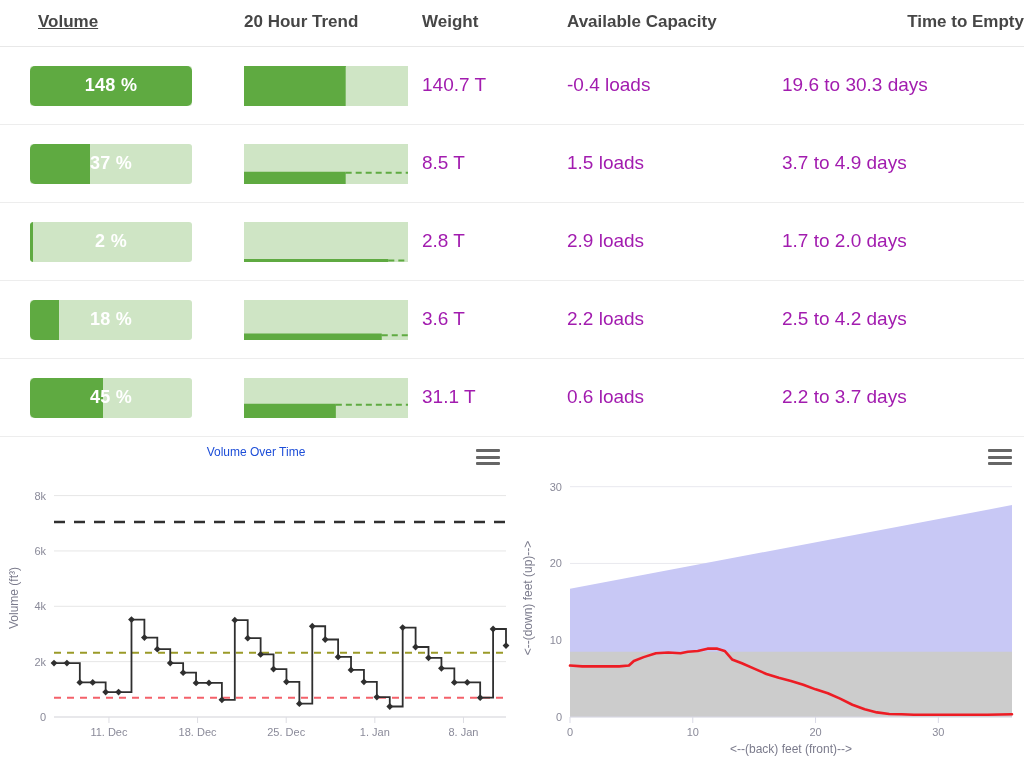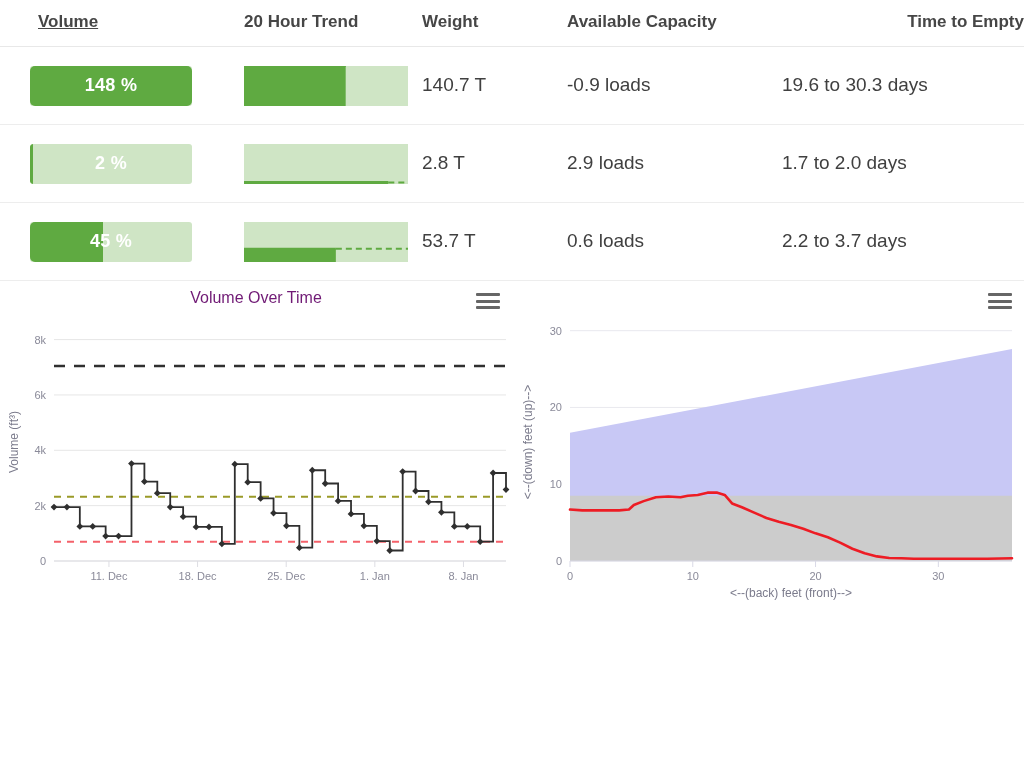--- a/index.html
+++ b/index.html
@@ -62,31 +62,31 @@
     font-size: 18px; font-weight: bold;
     letter-spacing: .3px;
   }
 
   
   .spark-wrap { padding-left: 12px; }
   .spark { display: block; width: 164px; height: 40px; background: #cfe5c5; }
 
   .cellval {
     font-size: 19px;
-    color: #404040;
+    color: #a21caf;
     line-height: 1.42;
   }
 
   
   .charts { display: flex; width: 1024px; height: 332px; }
   .chart-pane { position: relative; width: 512px; height: 332px; }
   .chart-title {
     position: absolute; top: 8px; left: 0; right: 0;
     text-align: center;
-    font-size: 16px; color: #701a75;
+    font-size: 12px; color: #1d4ed8;
   }
   .burger {
     position: absolute; top: 10px; right: 12px;
     width: 24px; height: 20px;
     display: flex; flex-direction: column; justify-content: space-between;
     padding: 2px 0;
     cursor: pointer;
   }
   .burger span { display: block; height: 3px; background: #666666; border-radius: 1px; }
   .chart-svg { position: absolute; top: 0; left: 0; }
@@ -121,24 +121,52 @@
         <svg class="spark" viewBox="0 0 164 40">
           <rect x="0" y="0" width="101.67999999999999" height="40" fill="#5faa41"></rect>
               <line x1="0" y1="0" x2="101.67999999999999" y2="0" stroke="#5faa41" stroke-width="2"></line>
         </svg>
       </div>
     </td>
     <td class="col-weight">
       <div class="cellval">140.7 T</div>
     </td>
     <td class="col-capacity">
-      <div class="cellval">-0.9 loads</div>
+      <div class="cellval">-0.4 loads</div>
     </td>
     <td class="col-tte">
       <div class="cellval">19.6 to 30.3 days</div>
+    </td>
+      </tr>
+      <tr>
+    <td class="col-volume">
+      <div class="pbar-wrap">
+        <div class="pbar">
+          <div class="pbar-fill" style="width:37%"></div>
+          <div class="pbar-label">37 %</div>
+        </div>
+      </div>
+    </td>
+    <td class="col-trend">
+      <div class="spark-wrap">
+        <svg class="spark" viewBox="0 0 164 40">
+          <rect x="0" y="28.799999999999997" width="101.67999999999999" height="11.200000000000003" fill="#5faa41"></rect>
+              <line x1="0" y1="28.799999999999997" x2="101.67999999999999" y2="28.799999999999997" stroke="#5faa41" stroke-width="2"></line>
+              <line x1="101.67999999999999" y1="28.799999999999997" x2="164" y2="28.799999999999997" stroke="#5faa41" stroke-width="2" stroke-dasharray="6 4"></line>
+        </svg>
+      </div>
+    </td>
+    <td class="col-weight">
+      <div class="cellval">8.5 T</div>
+    </td>
+    <td class="col-capacity">
+      <div class="cellval">1.5 loads</div>
+    </td>
+    <td class="col-tte">
+      <div class="cellval">3.7 to 4.9 days</div>
     </td>
       </tr>
       <tr>
     <td class="col-volume">
       <div class="pbar-wrap">
         <div class="pbar">
           <div class="pbar-fill" style="width:2%"></div>
           <div class="pbar-label">2 %</div>
         </div>
       </div>
@@ -159,36 +187,64 @@
       <div class="cellval">2.9 loads</div>
     </td>
     <td class="col-tte">
       <div class="cellval">1.7 to 2.0 days</div>
     </td>
       </tr>
       <tr>
     <td class="col-volume">
       <div class="pbar-wrap">
         <div class="pbar">
+          <div class="pbar-fill" style="width:18%"></div>
+          <div class="pbar-label">18 %</div>
+        </div>
+      </div>
+    </td>
+    <td class="col-trend">
+      <div class="spark-wrap">
+        <svg class="spark" viewBox="0 0 164 40">
+          <rect x="0" y="34.4" width="137.76" height="5.600000000000001" fill="#5faa41"></rect>
+              <line x1="0" y1="34.4" x2="137.76" y2="34.4" stroke="#5faa41" stroke-width="2"></line>
+              <line x1="137.76" y1="35.2" x2="164" y2="35.2" stroke="#5faa41" stroke-width="2" stroke-dasharray="6 4"></line>
+        </svg>
+      </div>
+    </td>
+    <td class="col-weight">
+      <div class="cellval">3.6 T</div>
+    </td>
+    <td class="col-capacity">
+      <div class="cellval">2.2 loads</div>
+    </td>
+    <td class="col-tte">
+      <div class="cellval">2.5 to 4.2 days</div>
+    </td>
+      </tr>
+      <tr>
+    <td class="col-volume">
+      <div class="pbar-wrap">
+        <div class="pbar">
           <div class="pbar-fill" style="width:45%"></div>
           <div class="pbar-label">45 %</div>
         </div>
       </div>
     </td>
     <td class="col-trend">
       <div class="spark-wrap">
         <svg class="spark" viewBox="0 0 164 40">
           <rect x="0" y="26.799999999999997" width="91.84" height="13.200000000000003" fill="#5faa41"></rect>
               <line x1="0" y1="26.799999999999997" x2="91.84" y2="26.799999999999997" stroke="#5faa41" stroke-width="2"></line>
               <line x1="91.84" y1="26.799999999999997" x2="164" y2="26.799999999999997" stroke="#5faa41" stroke-width="2" stroke-dasharray="6 4"></line>
         </svg>
       </div>
     </td>
     <td class="col-weight">
-      <div class="cellval">53.7 T</div>
+      <div class="cellval">31.1 T</div>
     </td>
     <td class="col-capacity">
       <div class="cellval">0.6 loads</div>
     </td>
     <td class="col-tte">
       <div class="cellval">2.2 to 3.7 days</div>
     </td>
       </tr>
     </tbody>
 </table>

